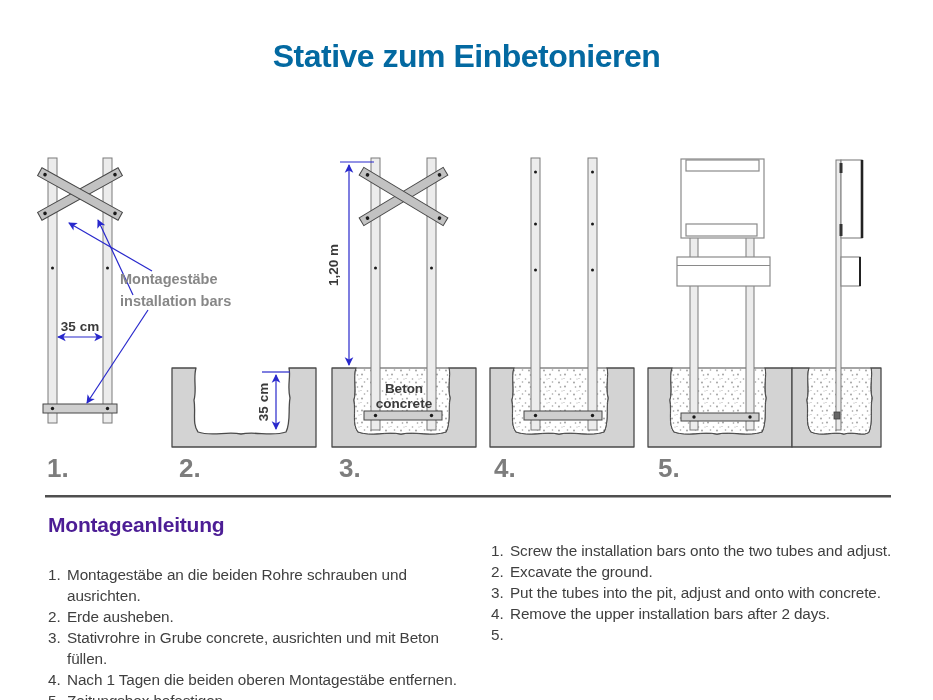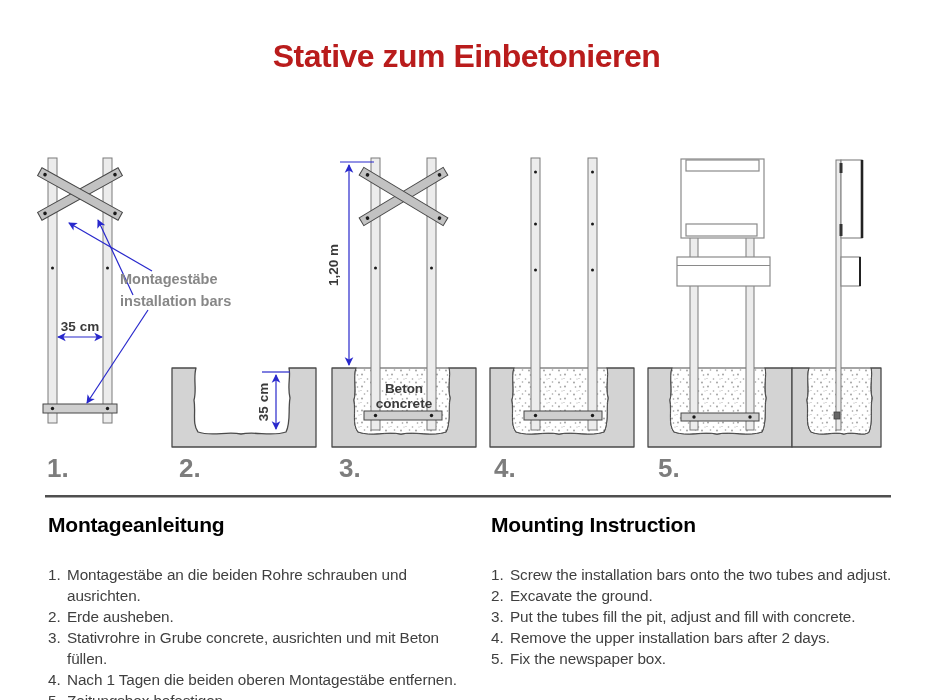--- a/index.html
+++ b/index.html
@@ -1,25 +1,25 @@
 <!DOCTYPE html>
 <html><head>
 <meta charset="utf-8">
 <style>
   html,body{margin:0;padding:0;background:#ffffff;}
   .sheet{position:relative;width:933px;height:700px;background:#ffffff;overflow:hidden;
          font-family:"Liberation Sans", sans-serif;}
   .title{position:absolute;top:38px;left:0;right:0;margin:0;text-align:center;
-         font-size:32px;font-weight:bold;color:#b91c1c;letter-spacing:-0.5px;}
+         font-size:32px;font-weight:bold;color:#0369a1;letter-spacing:-0.5px;}
   .diagram-svg{position:absolute;top:0;left:0;}
   .cols{position:absolute;top:513px;left:0;width:933px;}
   .col{position:absolute;top:0;}
   .col-de{left:48px;width:432px;}
   .col-en{left:491px;width:436px;}
-  .col h2{margin:0;font-size:21px;font-weight:bold;color:#000000;letter-spacing:-0.2px;}
+  .col h2{margin:0;font-size:21px;font-weight:bold;color:#4c1d95;letter-spacing:-0.2px;}
   .list{margin:27px 0 0 0;padding:0;list-style:none;}
   .item{display:flex;font-size:15.3px;color:#3f3f3f;line-height:21px;letter-spacing:-0.1px;}
   .item .num{width:19px;flex-shrink:0;}
   .item .txt{flex:1;}
   .item .cont{display:block;}
   
   .dimtxt{font-family:"Liberation Sans",sans-serif;font-size:13.5px;font-weight:bold;fill:#3a3a3a;}
   .lbltxt{font-family:"Liberation Sans",sans-serif;font-size:14.5px;font-weight:bold;fill:#878787;}
   .bettxt{font-family:"Liberation Sans",sans-serif;font-size:13.5px;font-weight:bold;fill:#3a3a3a;}
   .steptxt{font-family:"Liberation Sans",sans-serif;font-size:26px;font-weight:bold;fill:#7d7d7d;}
@@ -195,39 +195,38 @@
             <span class="txt"><span>Nach 1 Tagen die beiden oberen Montagestäbe entfernen.</span><span class="cont"></span></span>
           </li>
         <li class="item">
             <span class="num">5.</span>
             <span class="txt"><span class="cont">Zeitungsbox befestigen.</span></span>
           </li>
       </ol>
     </section>
 
     <section class="col col-en">
-      <h2>Mounting Instruction</h2>
       <ol class="list">
         <li class="item">
             <span class="num">1.</span>
             <span class="txt"><span>Screw the installation bars onto the two tubes and adjust.</span><span class="cont"></span></span>
           </li>
         <li class="item">
             <span class="num">2.</span>
             <span class="txt"><span>Excavate the ground.</span><span class="cont"></span></span>
           </li>
         <li class="item">
             <span class="num">3.</span>
-            <span class="txt"><span>Put the tubes fill the pit, adjust and fill with concrete.</span><span class="cont"></span></span>
+            <span class="txt"><span>Put the tubes into the pit, adjust and onto with concrete.</span><span class="cont"></span></span>
           </li>
         <li class="item">
             <span class="num">4.</span>
             <span class="txt"><span>Remove the upper installation bars after 2 days.</span><span class="cont"></span></span>
           </li>
         <li class="item">
             <span class="num">5.</span>
-            <span class="txt"><span class="cont">Fix the newspaper box.</span></span>
+            <span class="txt"></span>
           </li>
       </ol>
     </section>
 
   </div>
 </div>
 
 </body></html>

